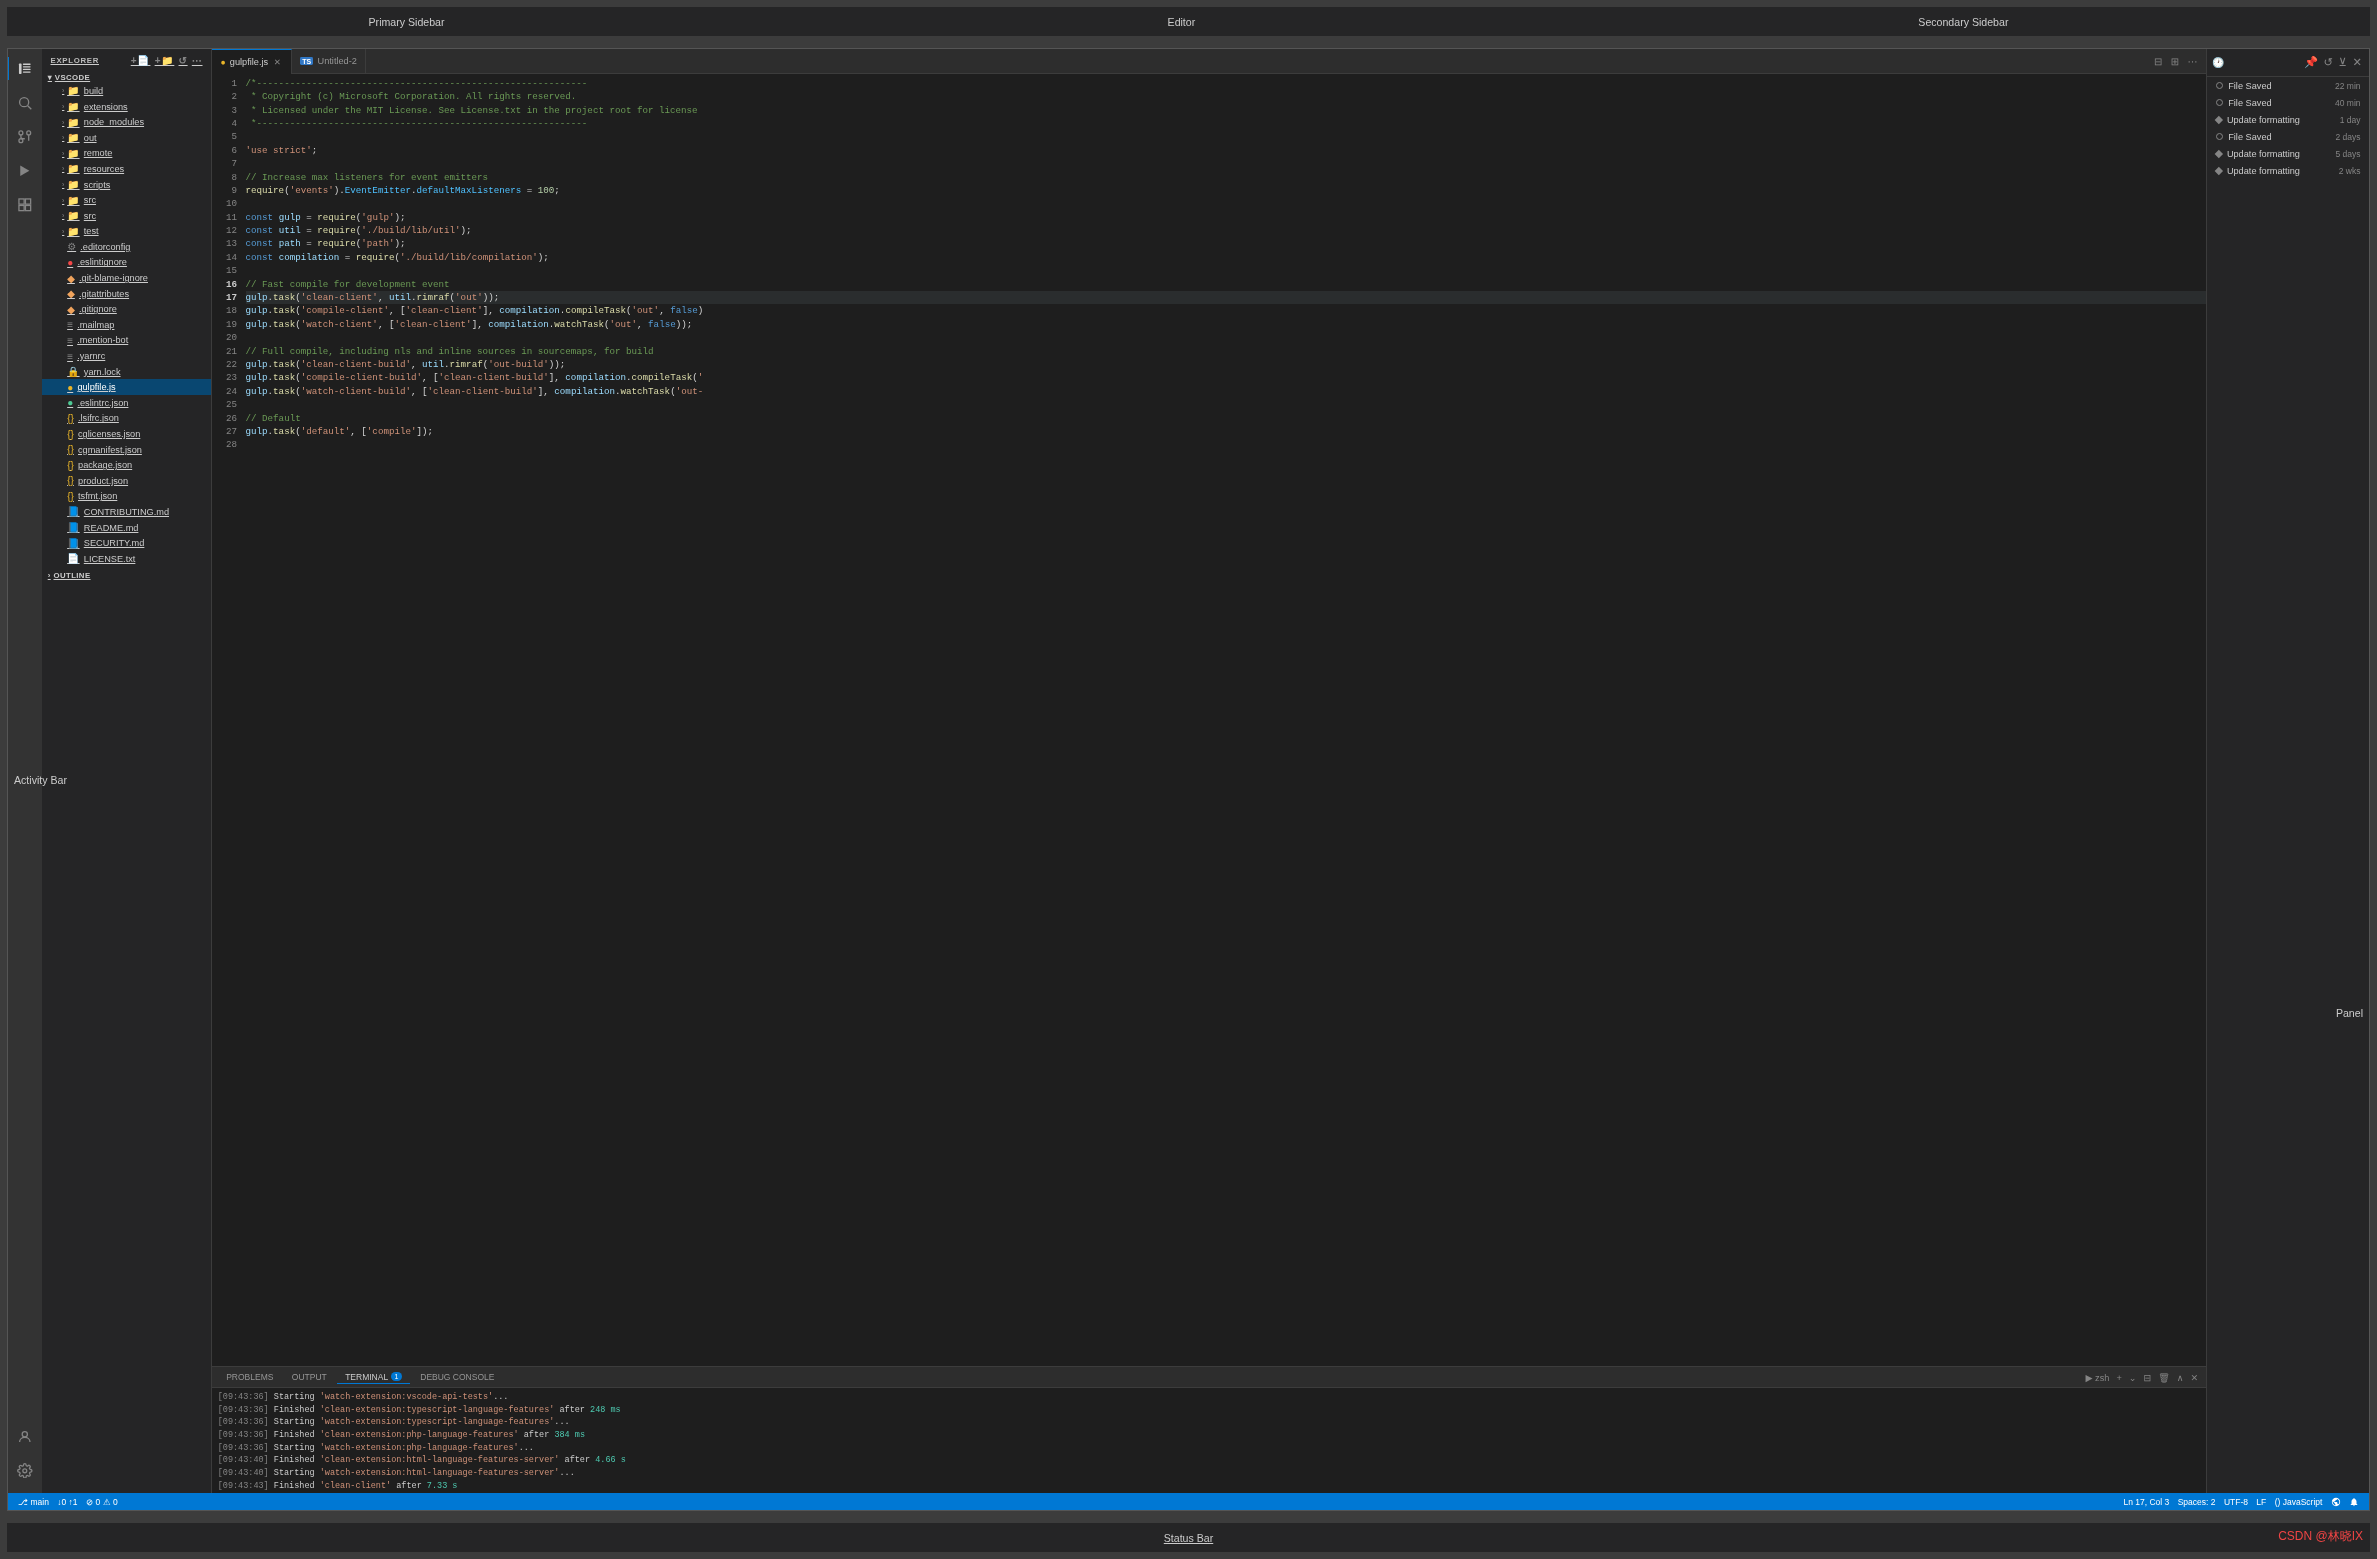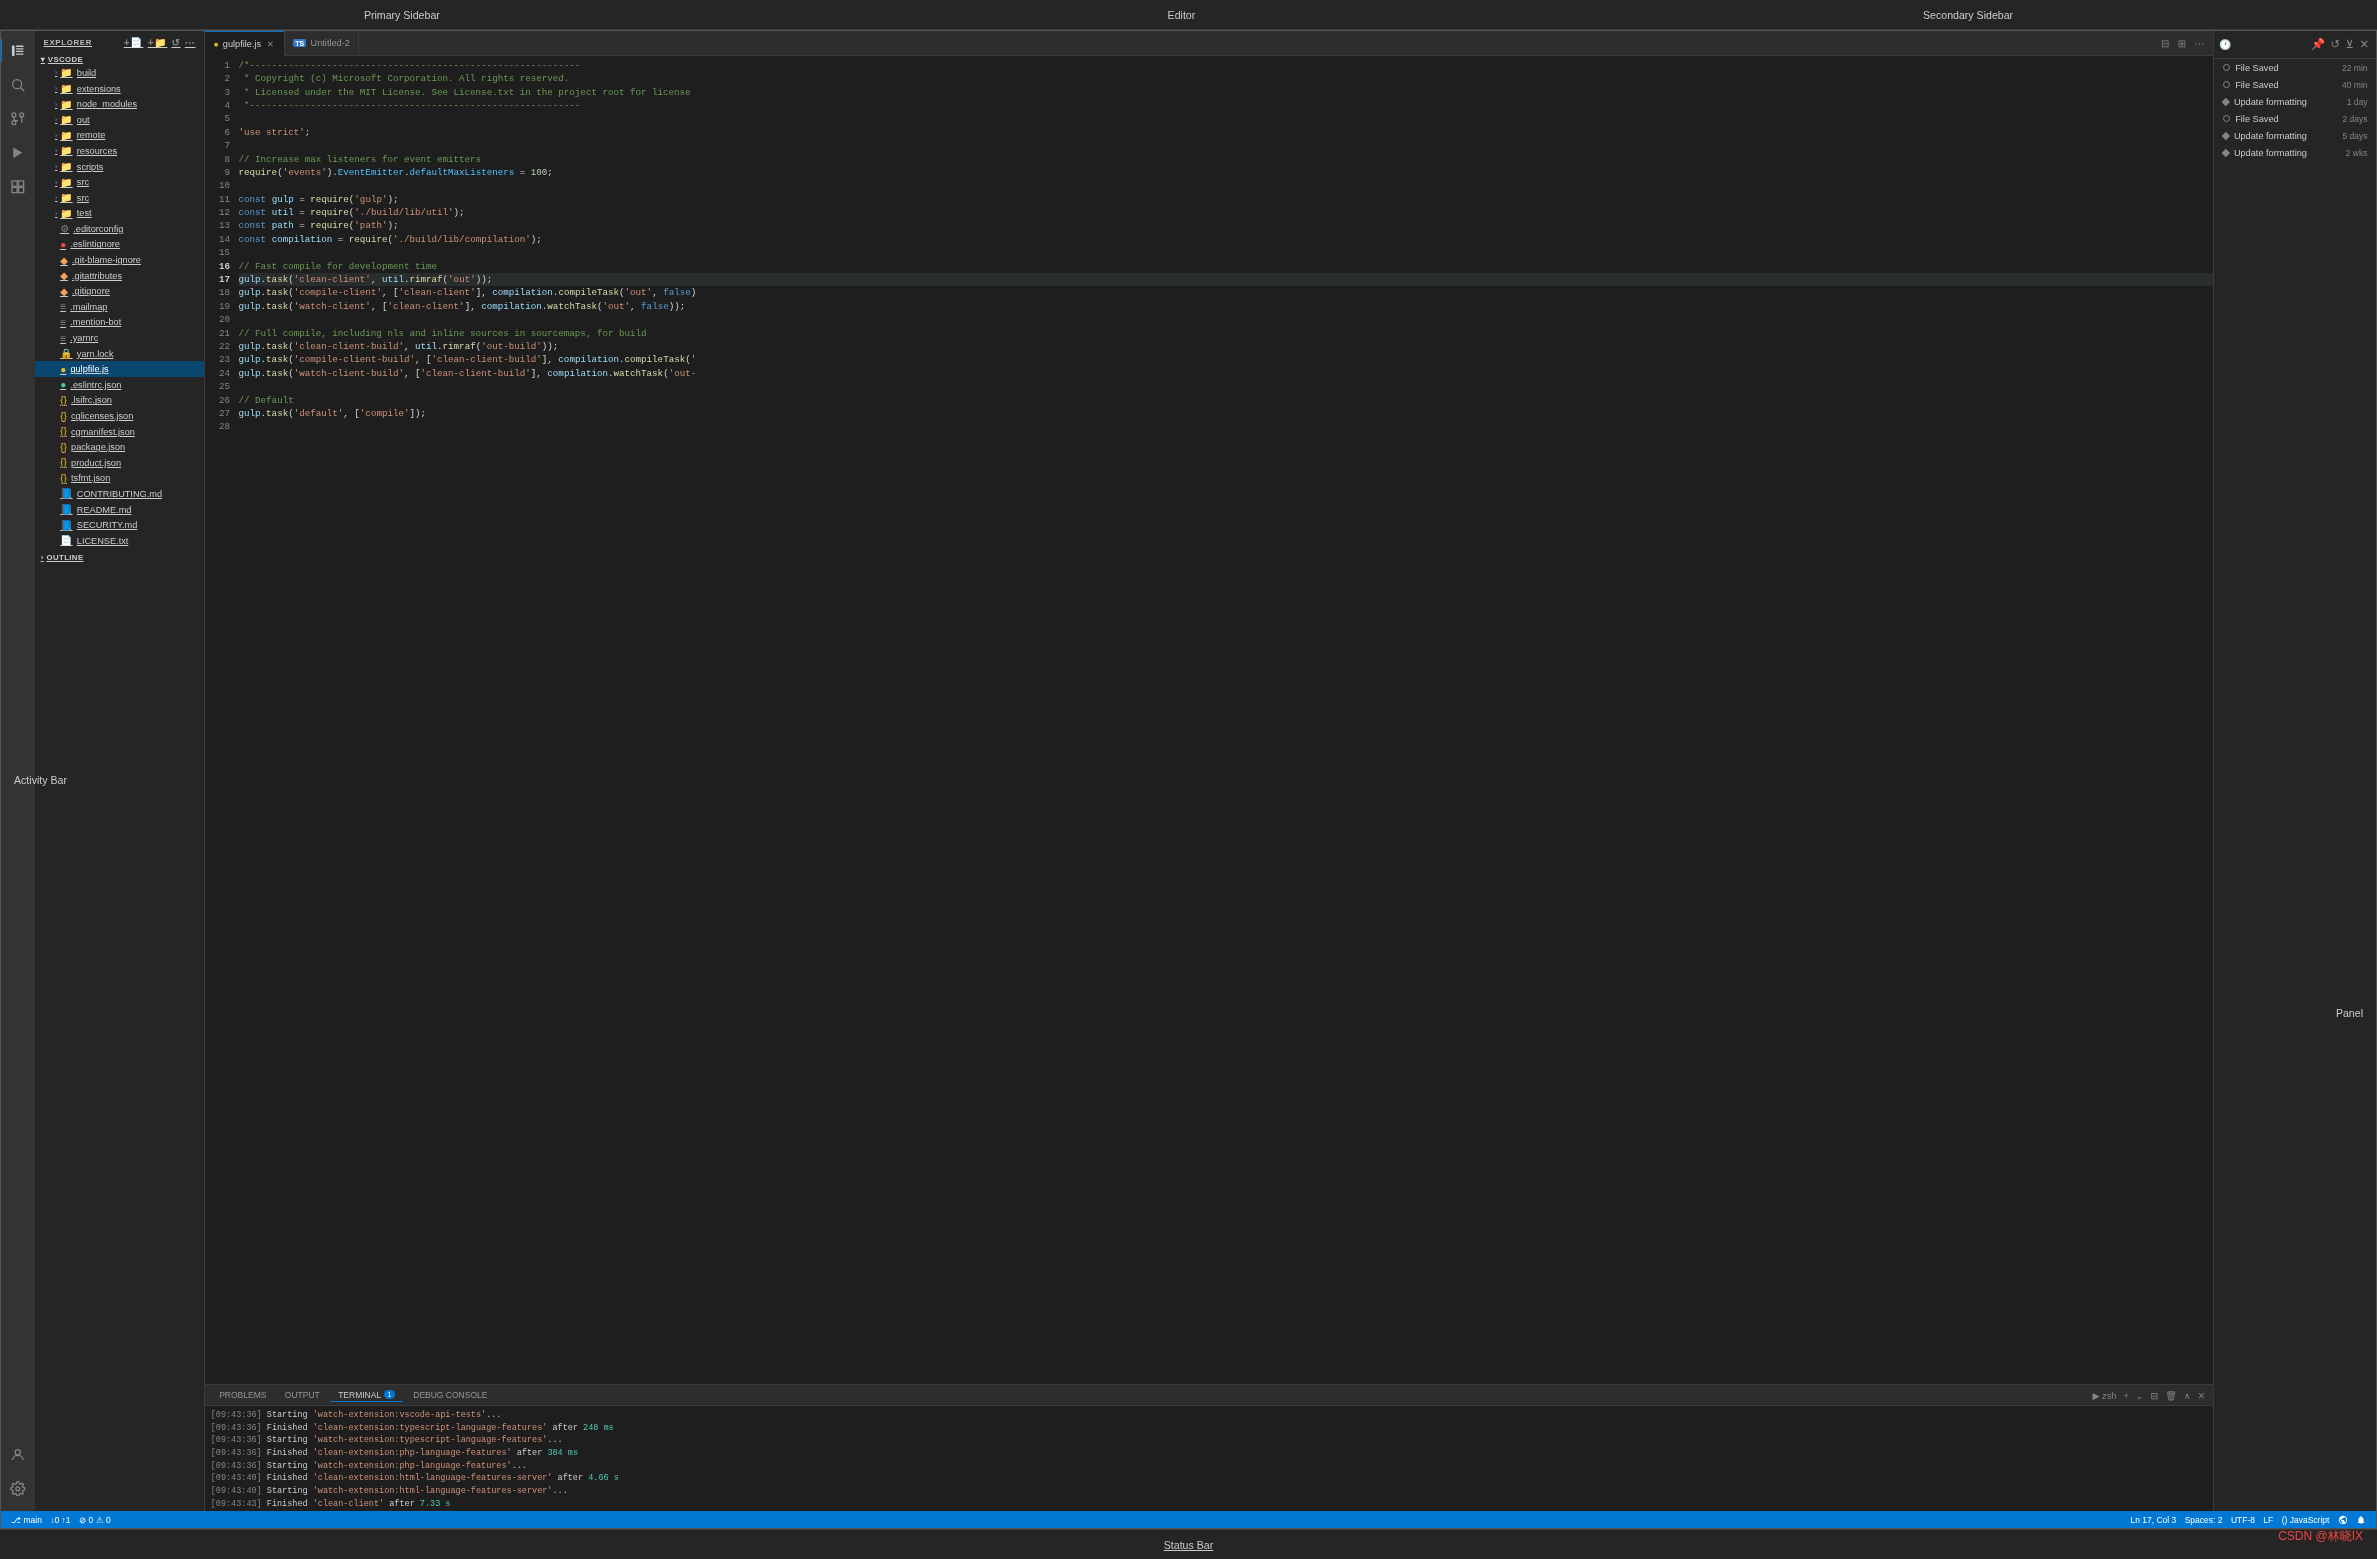--- a/index.html
+++ b/index.html
@@ -402,22 +402,22 @@
       color: #cccccc;
       font-size: 10.6px;
       text-decoration: underline;
     }
 
     .outer-wrapper {
       display: flex;
       flex-direction: column;
       height: 100vh;
       background: #3c3c3c;
-      padding: 0;
-      gap: 0;
+      padding: 7px;
+      gap: 11px;
     }
     .main-container {
       flex: 1;
       display: flex;
       flex-direction: column;
       background: #1e1e1e;
       border: 0.7px solid #555;
       overflow: hidden;
     }
     .workspace-row {
@@ -622,21 +622,21 @@
               <div class="code-line"><span class="c-string">'use strict'</span><span class="c-operator">;</span></div>
               <div class="code-line"></div>
               <div class="code-line"><span class="c-comment">// Increase max listeners for event emitters</span></div>
               <div class="code-line"><span class="c-function">require</span><span class="c-operator">(</span><span class="c-string">'events'</span><span class="c-operator">).</span><span class="c-property">EventEmitter</span><span class="c-operator">.</span><span class="c-property">defaultMaxListeners</span><span class="c-operator"> = </span><span class="c-number">100</span><span class="c-operator">;</span></div>
               <div class="code-line"></div>
               <div class="code-line"><span class="c-keyword">const </span><span class="c-variable">gulp</span><span class="c-operator"> = </span><span class="c-function">require</span><span class="c-operator">(</span><span class="c-string">'gulp'</span><span class="c-operator">);</span></div>
               <div class="code-line"><span class="c-keyword">const </span><span class="c-variable">util</span><span class="c-operator"> = </span><span class="c-function">require</span><span class="c-operator">(</span><span class="c-string">'./build/lib/util'</span><span class="c-operator">);</span></div>
               <div class="code-line"><span class="c-keyword">const </span><span class="c-variable">path</span><span class="c-operator"> = </span><span class="c-function">require</span><span class="c-operator">(</span><span class="c-string">'path'</span><span class="c-operator">);</span></div>
               <div class="code-line"><span class="c-keyword">const </span><span class="c-variable">compilation</span><span class="c-operator"> = </span><span class="c-function">require</span><span class="c-operator">(</span><span class="c-string">'./build/lib/compilation'</span><span class="c-operator">);</span></div>
               <div class="code-line"></div>
-              <div class="code-line"><span class="c-comment">// Fast compile for development time</span></div>
+              <div class="code-line"><span class="c-comment">// Fast compile for development event</span></div>
               <div class="code-line highlighted"><span class="c-variable">gulp</span><span class="c-operator">.</span><span class="c-function">task</span><span class="c-operator">(</span><span class="c-string">'clean-client'</span><span class="c-operator">, </span><span class="c-variable">util</span><span class="c-operator">.</span><span class="c-function">rimraf</span><span class="c-operator">(</span><span class="c-string">'out'</span><span class="c-operator">));</span></div>
               <div class="code-line"><span class="c-variable">gulp</span><span class="c-operator">.</span><span class="c-function">task</span><span class="c-operator">(</span><span class="c-string">'compile-client'</span><span class="c-operator">, [</span><span class="c-string">'clean-client'</span><span class="c-operator">], </span><span class="c-variable">compilation</span><span class="c-operator">.</span><span class="c-function">compileTask</span><span class="c-operator">(</span><span class="c-string">'out'</span><span class="c-operator">, </span><span class="c-keyword">false</span><span class="c-operator">)</span></div>
               <div class="code-line"><span class="c-variable">gulp</span><span class="c-operator">.</span><span class="c-function">task</span><span class="c-operator">(</span><span class="c-string">'watch-client'</span><span class="c-operator">, [</span><span class="c-string">'clean-client'</span><span class="c-operator">], </span><span class="c-variable">compilation</span><span class="c-operator">.</span><span class="c-function">watchTask</span><span class="c-operator">(</span><span class="c-string">'out'</span><span class="c-operator">, </span><span class="c-keyword">false</span><span class="c-operator">));</span></div>
               <div class="code-line"></div>
               <div class="code-line"><span class="c-comment">// Full compile, including nls and inline sources in sourcemaps, for build</span></div>
               <div class="code-line"><span class="c-variable">gulp</span><span class="c-operator">.</span><span class="c-function">task</span><span class="c-operator">(</span><span class="c-string">'clean-client-build'</span><span class="c-operator">, </span><span class="c-variable">util</span><span class="c-operator">.</span><span class="c-function">rimraf</span><span class="c-operator">(</span><span class="c-string">'out-build'</span><span class="c-operator">));</span></div>
               <div class="code-line"><span class="c-variable">gulp</span><span class="c-operator">.</span><span class="c-function">task</span><span class="c-operator">(</span><span class="c-string">'compile-client-build'</span><span class="c-operator">, [</span><span class="c-string">'clean-client-build'</span><span class="c-operator">], </span><span class="c-variable">compilation</span><span class="c-operator">.</span><span class="c-function">compileTask</span><span class="c-operator">(</span><span class="c-string">'</span></div>
               <div class="code-line"><span class="c-variable">gulp</span><span class="c-operator">.</span><span class="c-function">task</span><span class="c-operator">(</span><span class="c-string">'watch-client-build'</span><span class="c-operator">, [</span><span class="c-string">'clean-client-build'</span><span class="c-operator">], </span><span class="c-variable">compilation</span><span class="c-operator">.</span><span class="c-function">watchTask</span><span class="c-operator">(</span><span class="c-string">'out-</span></div>
               <div class="code-line"></div>
               <div class="code-line"><span class="c-comment">// Default</span></div>

